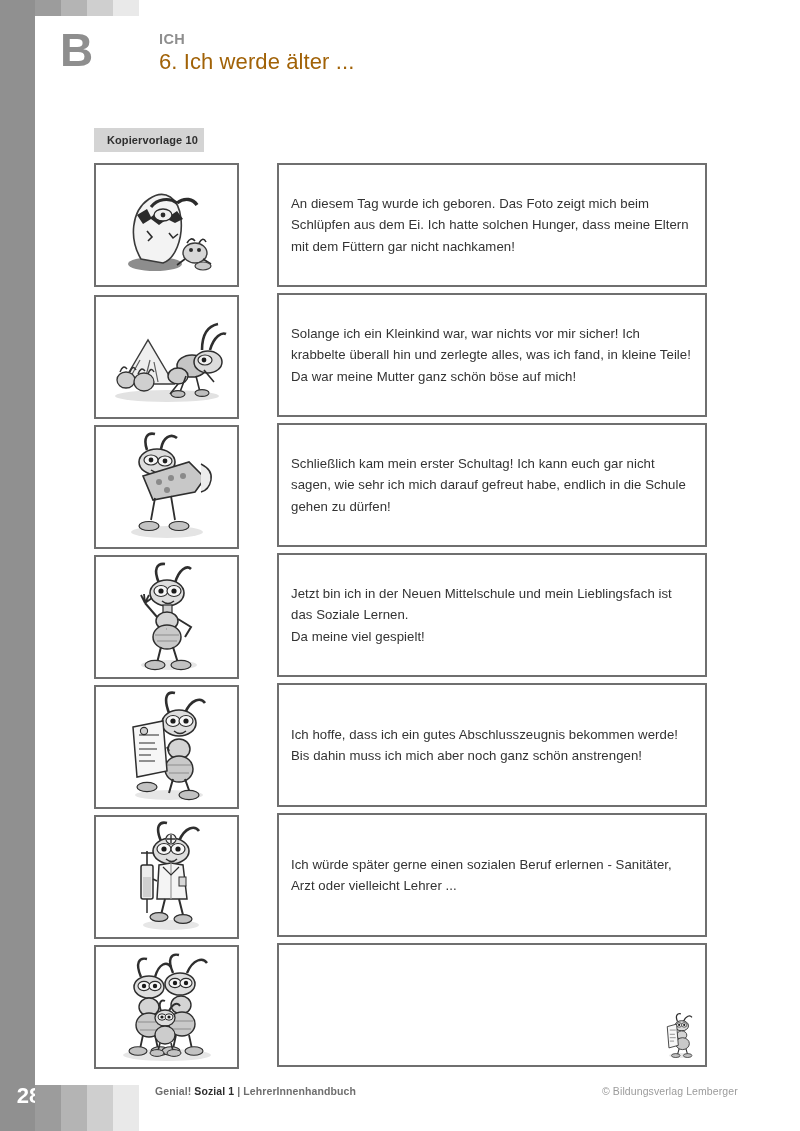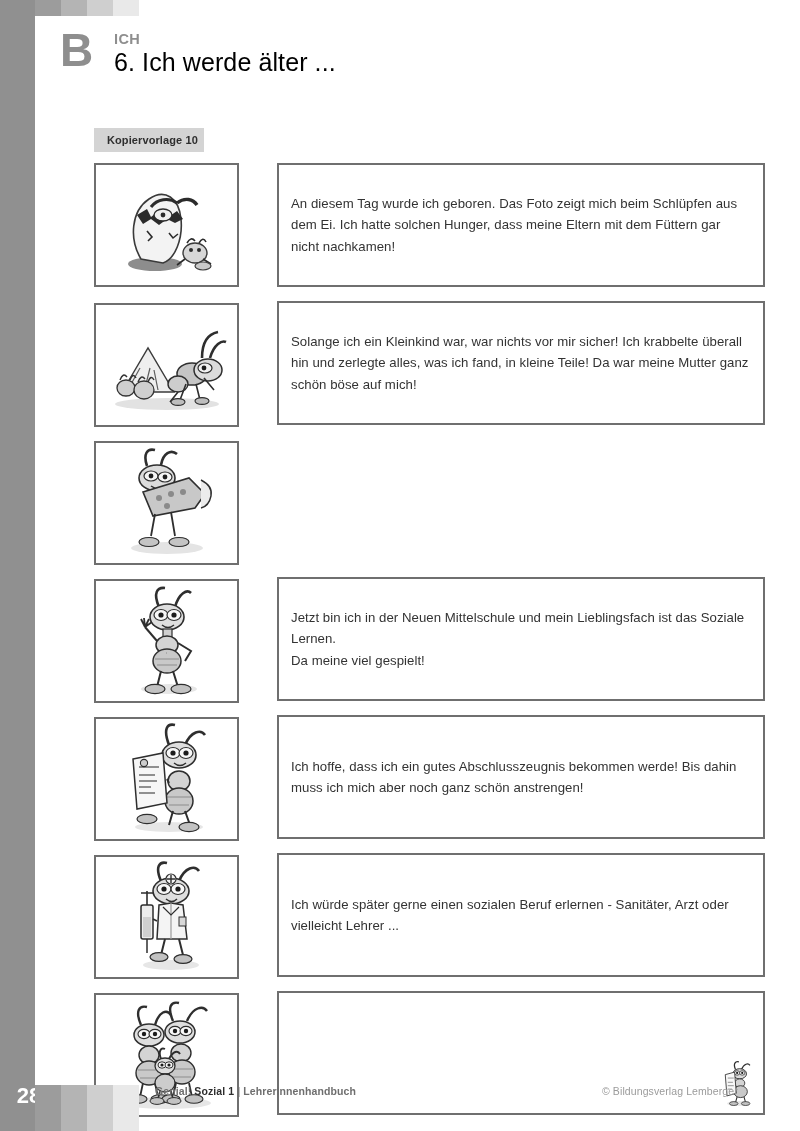--- a/index.html
+++ b/index.html
@@ -51,31 +51,32 @@
   .header-letter {
     font-size: 46px;
     font-weight: bold;
     color: #8e8e8e;
     line-height: 44px;
     letter-spacing: -1px;
     width: 54px;
   }
   .header-texts {
     padding-top: 2px;
+    margin-left: 45px;
   }
   .header-kicker {
     font-size: 14.5px;
     font-weight: bold;
     color: #8e8e8e;
     letter-spacing: 0.4px;
     line-height: 18px;
   }
   .header-title {
-    font-size: 25px;
-    color: #000000;
+    font-size: 22px;
+    color: #a16207;
     line-height: 28px;
     letter-spacing: 0.1px;
     white-space: nowrap;
   }
 
   
   .kv-tag {
     position: absolute;
     left: 94px;
     top: 128px;
@@ -110,32 +111,32 @@
     justify-content: center;
     background: #ffffff;
     flex: 0 0 auto;
     overflow: hidden;
   }
   .spacer {
     width: 38px;
     flex: 0 0 auto;
   }
   .cell-txt {
-    width: 488px;
+    width: 430px;
     height: 124px;
     border: 2px solid #6f6f6f;
     box-sizing: border-box;
     background: #ffffff;
     flex: 0 0 auto;
     display: flex;
     align-items: center;
     position: relative;
   }
   .row + .row .cell-txt { margin-top: -2px; }
-  .row + .row { margin-top: 16px; }
+  .row + .row { margin-top: 8px; }
   .cell-txt .txt {
     padding: 0 14px 0 12px;
     font-size: 13.2px;
     line-height: 21.5px;
     color: #333333;
     letter-spacing: 0.05px;
   }
   .row-7 .cell-txt .txt { padding-right: 60px; }
 
   .corner-ant {
@@ -289,20 +290,23 @@
         <circle cx="62" cy="46" r="3" fill="#8a8a8a"></circle>
         <circle cx="74" cy="44" r="3" fill="#8a8a8a"></circle>
         <circle cx="58" cy="58" r="3" fill="#8a8a8a"></circle>
         <path d="M92 32 q12 6 10 16 q-2 10 -10 12" fill="#ececec" stroke="#2e2e2e" stroke-width="1.4"></path>
         <path d="M46 66 l-4 22 M62 64 l4 24" stroke="#2e2e2e" stroke-width="1.8"></path>
         <ellipse cx="40" cy="94" rx="10" ry="4.5" fill="#c4c4c4" stroke="#2e2e2e" stroke-width="1.2"></ellipse>
         <ellipse cx="70" cy="94" rx="10" ry="4.5" fill="#c4c4c4" stroke="#2e2e2e" stroke-width="1.2"></ellipse>
       </svg>
     </div>
     <div class="spacer"></div>
+    <div class="cell-txt">
+      <div class="txt">Schließlich kam mein erster Schultag! Ich kann euch gar nicht sagen, wie sehr ich mich darauf gefreut habe, endlich in die Schule gehen zu dürfen!</div>
+    </div>
   </div>
 
   <div class="row row-4">
     <div class="cell-img">
       <svg class="ill" width="96" height="112" viewBox="0 0 96 112">
         <ellipse cx="50" cy="104" rx="28" ry="5" fill="#e6e6e6"></ellipse>
         <path d="M40 22 C34 8 38 2 46 3" stroke="#2e2e2e" stroke-width="2.6" fill="none"></path>
         <path d="M56 22 C60 8 68 4 72 8" stroke="#2e2e2e" stroke-width="2.6" fill="none"></path>
         <ellipse cx="48" cy="32" rx="17" ry="13" fill="#dedede" stroke="#2e2e2e" stroke-width="1.6"></ellipse>
         <ellipse cx="42" cy="30" rx="7" ry="5.5" fill="#f7f7f7" stroke="#2e2e2e" stroke-width="1.2"></ellipse>

